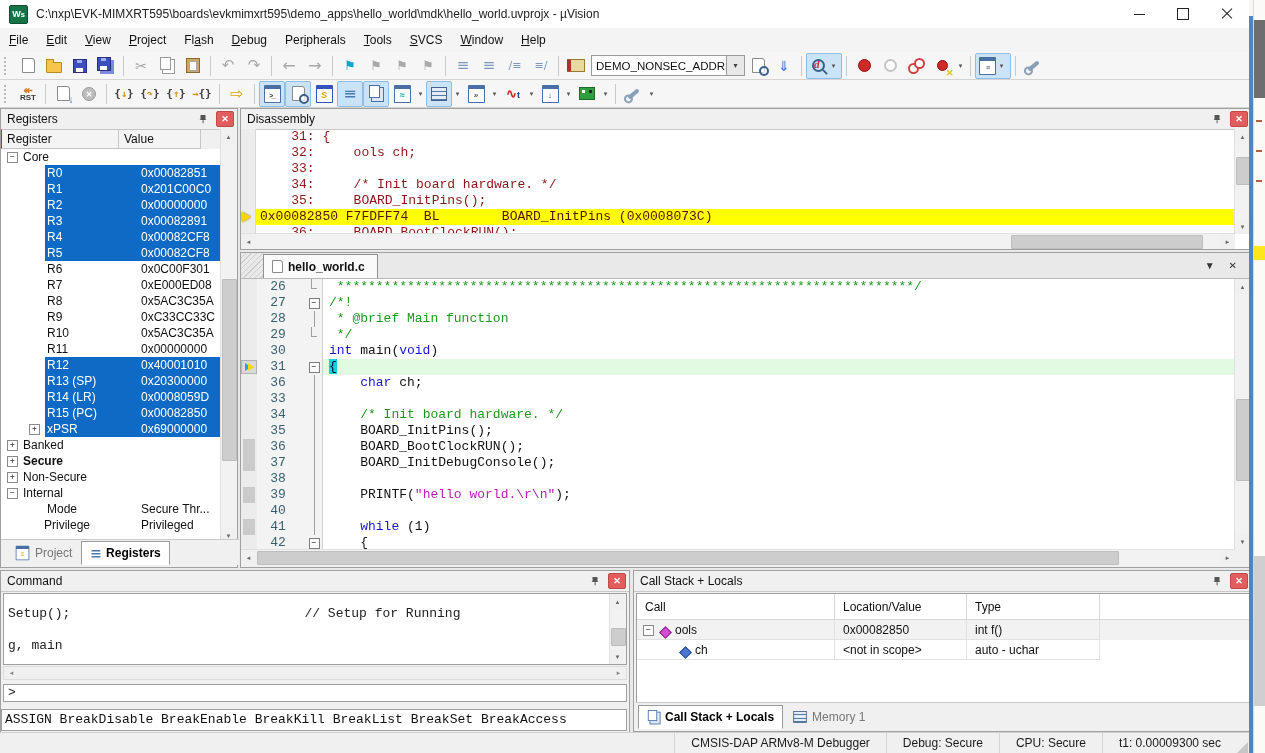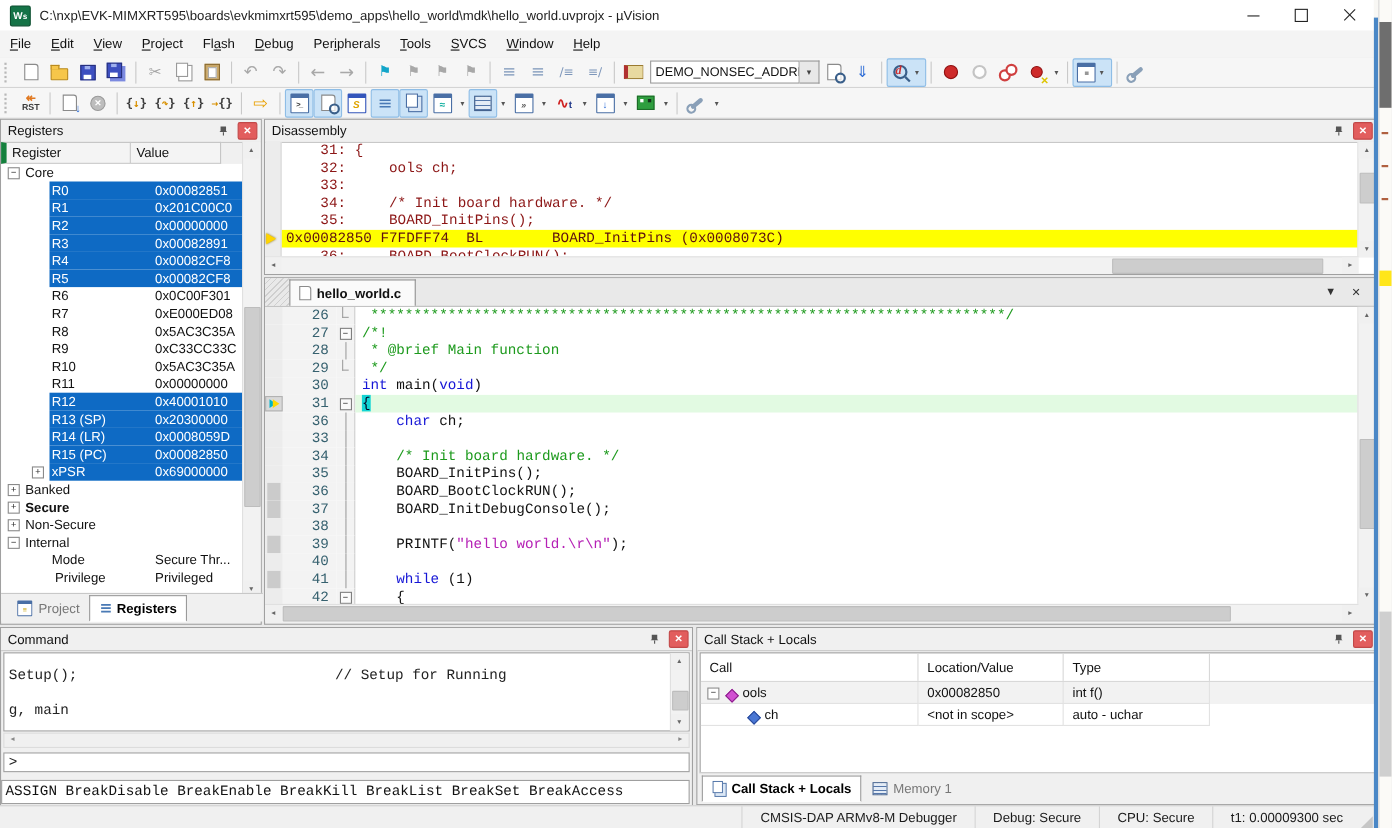--- a/index.html
+++ b/index.html
@@ -136,21 +136,21 @@
   #ed-tabctl .tc{font-size:10px;color:#333}
   #ed-body{position:absolute;left:0;top:26px;right:0;height:270px;background:#fff;display:flex;overflow:hidden}
   #ed-lines{flex:1;overflow:hidden}
   .eline{display:flex;height:16px}
   .eblk{width:16px;background:#ececec;display:flex;align-items:center;justify-content:center;position:relative}
   .mblk{width:12px;height:16px;background:#cbcbcb}
   .cs-ind{position:absolute;left:0;top:1px;width:16px;height:14px;background:#d9d9d9;border:1px solid #b2b2b2;box-sizing:border-box;display:flex;align-items:center;justify-content:center}
   .tri{width:0;height:0;border-top:4px solid transparent;border-bottom:4px solid transparent}
   .tri.c{border-left:6px solid #00b4cc}
   .tri.y{border-left:6px solid #ffd800;margin-left:-3px}
-  .enum{width:42px;background:#f3f3f3;text-align:right;padding-right:7px;font:13px/16px "Liberation Mono",monospace;color:#36616f}
+  .enum{width:42px;background:#f3f3f3;text-align:center;padding-right:7px;font:13px/16px "Liberation Mono",monospace;color:#36616f}
   .efold{width:16px;background:#f3f3f3;border-right:1px solid #cfcfcf;display:flex;align-items:center;justify-content:center}
   .fbox{width:9px;height:9px;background:#fbfbfb;border:1px solid #7f7f7f;font:8px/7px "DejaVu Sans Mono",monospace;text-align:center;color:#333}
   .fline{border-left:1px solid #9f9f9f;height:16px}
   .fend{border-left:1px solid #9f9f9f;border-bottom:1px solid #9f9f9f;width:5px;height:9px;margin-bottom:7px}
   .ecode{flex:1;font:13px/16px "Liberation Mono",monospace;white-space:pre;padding-left:6px;color:#111}
   .eline.cur .ecode{background:#e2fae2}
   .tok-k{color:#1515d6}.tok-c{color:#1d9a1d}.tok-s{color:#b520b5}.tok-p{color:#111}
   .tok-b{background:#12d4d4;color:#002}
   #ed-vsb{top:26px;height:270px}
   #ed-hsb{right:16px}
@@ -445,21 +445,21 @@
       <span class="sp"></span>
       <span class="ppin">
           <svg width="10" height="10" viewBox="0 0 10 10">
             <path d="M2.5 1h5v4.2l1 .9H1.5l1-.9z" fill="#555"></path>
             <rect x="4.6" y="6.2" width="1" height="3" fill="#555"></rect>
           </svg>
         </span>
       <span class="pclose">✕</span>
     </div>
     <div id="reg-cols">
-      <span class="rcol" style="width:118px;border-left:5px solid #15803d">Register</span>
+      <span class="rcol" style="width:118px;border-left:1px solid #15803d">Register</span>
       <span class="rcol" style="width:82px">Value</span>
     </div>
     <div id="reg-rows">
         <div class="rrow">
           <i class="exp" style="left:6px">−</i>
           <span class="rlab" style="left:22px">Core</span>
         </div>
         <div class="rrow sel">
           <i class="rhl"></i>
           <span class="rlab" style="left:46px">R0</span>
@@ -554,21 +554,21 @@
         </div>
         <div class="rrow">
           <i class="exp" style="left:6px">−</i>
           <span class="rlab" style="left:22px">Internal</span>
         </div>
         <div class="rrow">
           <span class="rlab" style="left:46px">Mode</span>
           <span class="rval">Secure Thr...</span>
         </div>
         <div class="rrow">
-          <span class="rlab" style="left:49px">Privilege</span>
+          <span class="rlab" style="left:43px">Privilege</span>
           <span class="rval">Privileged</span>
         </div>
       </div>
     <div id="reg-vsb" class="vsb">
       <span class="sba" style="position:absolute;top:0">▲</span>
       <i class="sbt" style="top:150px;height:180px"></i>
       <span class="sba" style="position:absolute;bottom:0">▼</span>
     </div>
     <div id="lt-tabs">
         <span class="btab">

